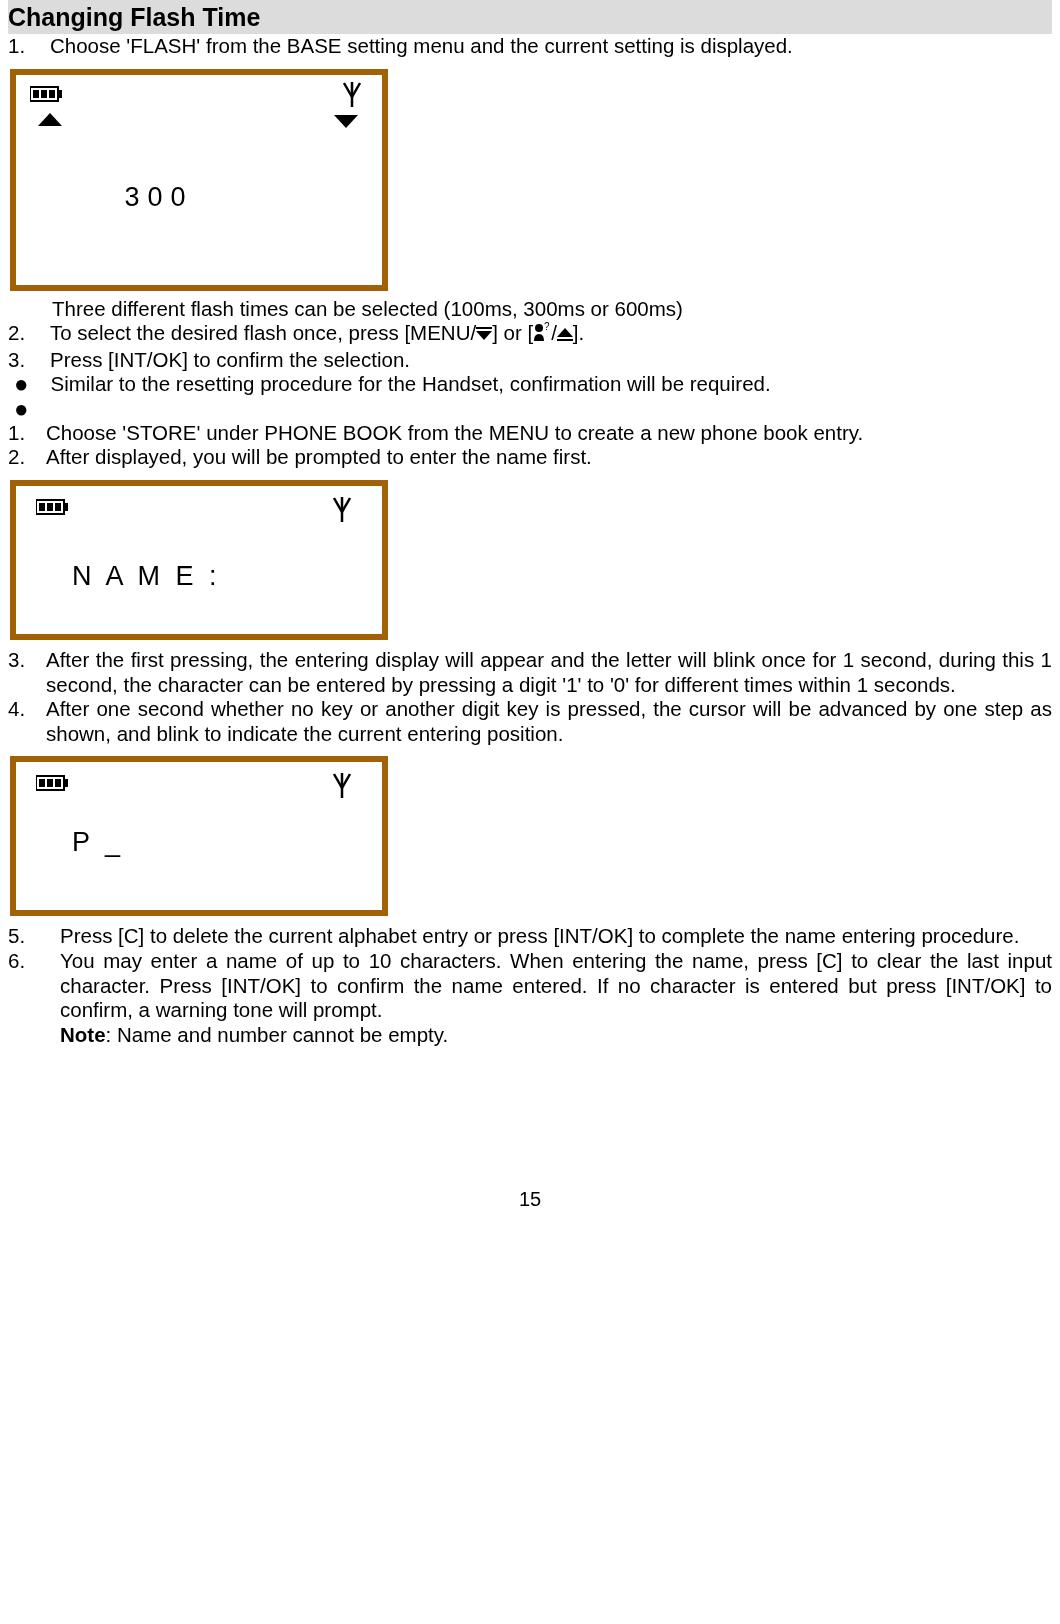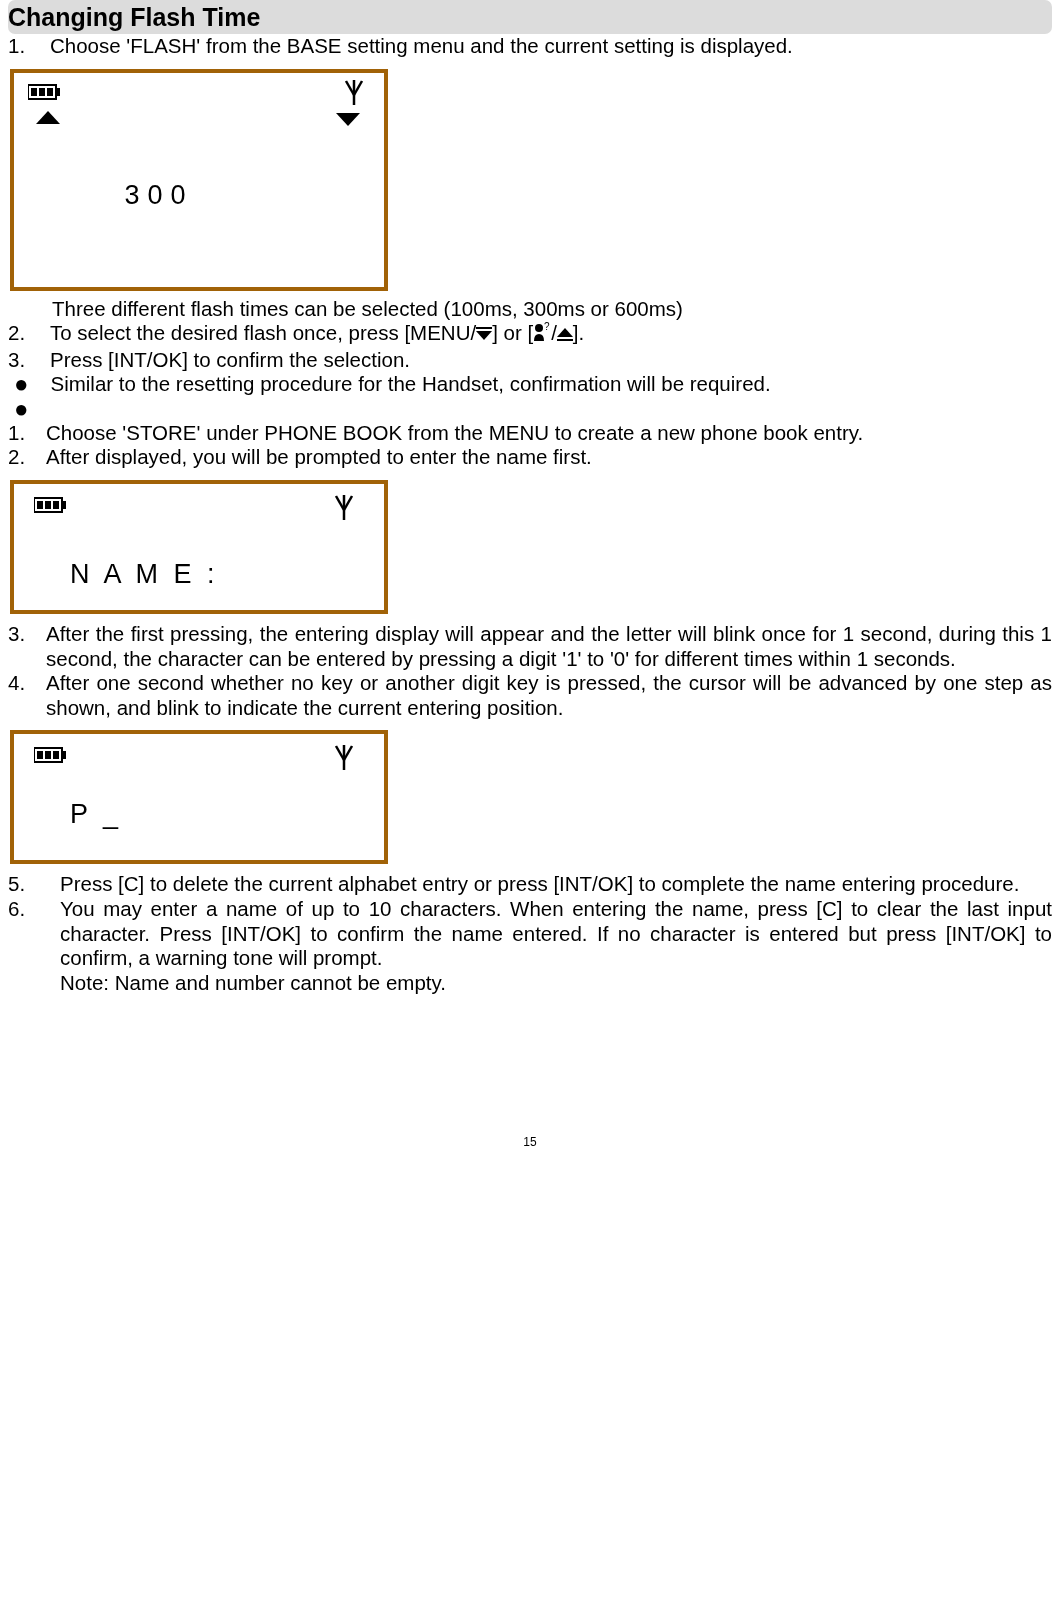--- a/index.html
+++ b/index.html
@@ -13,21 +13,20 @@
   }
   .page {
     padding: 0 8px 0 8px;
   }
   .section-header {
     background: #dcdcdc;
     font-weight: bold;
     font-size: 25px;
     padding: 2px 0 2px 0;
     margin-top: 0;
-    border-radius: 7px;
   }
   .section-header.spaced {
     margin-top: 46px;
   }
   .body-text, .list-item {
     text-align: justify;
   }
   .list-item {
     display: flex;
     gap: 8px;
@@ -42,32 +41,32 @@
     display: flex;
     gap: 22px;
     padding-left: 6px;
   }
   .bullet-item .dot {
     flex: 0 0 14px;
     font-size: 24px;
     line-height: 1;
   }
   .note-label {
-    font-weight: normal;
+    font-weight: bold;
   }
   
   .lcd {
-    border: 4px solid #a16207;
+    border: 6px solid #a16207;
     width: 378px;
     margin: 10px 0 6px 2px;
     position: relative;
     box-sizing: border-box;
   }
   .lcd-tall { height: 222px; }
-  .lcd-short { height: 134px; }
+  .lcd-short { height: 160px; }
   .lcd .battery {
     position: absolute;
     top: 10px; left: 14px;
   }
   .lcd .antenna {
     position: absolute;
     top: 4px; right: 20px;
     font-size: 28px;
   }
   .lcd .tri-up {
@@ -92,21 +91,21 @@
     font-size: 27px;
     letter-spacing: 4px;
     font-family: Arial, sans-serif;
   }
   .inline-icons {
     display: inline-block;
     vertical-align: middle;
   }
   .page-num {
     text-align: center;
-    font-size: 12px;
+    font-size: 20px;
     margin-top: 140px;
   }
   .indent-sub {
     padding-left: 44px;
   }
   svg { display: block; }
 </style>
 </head>
 <body>
 

